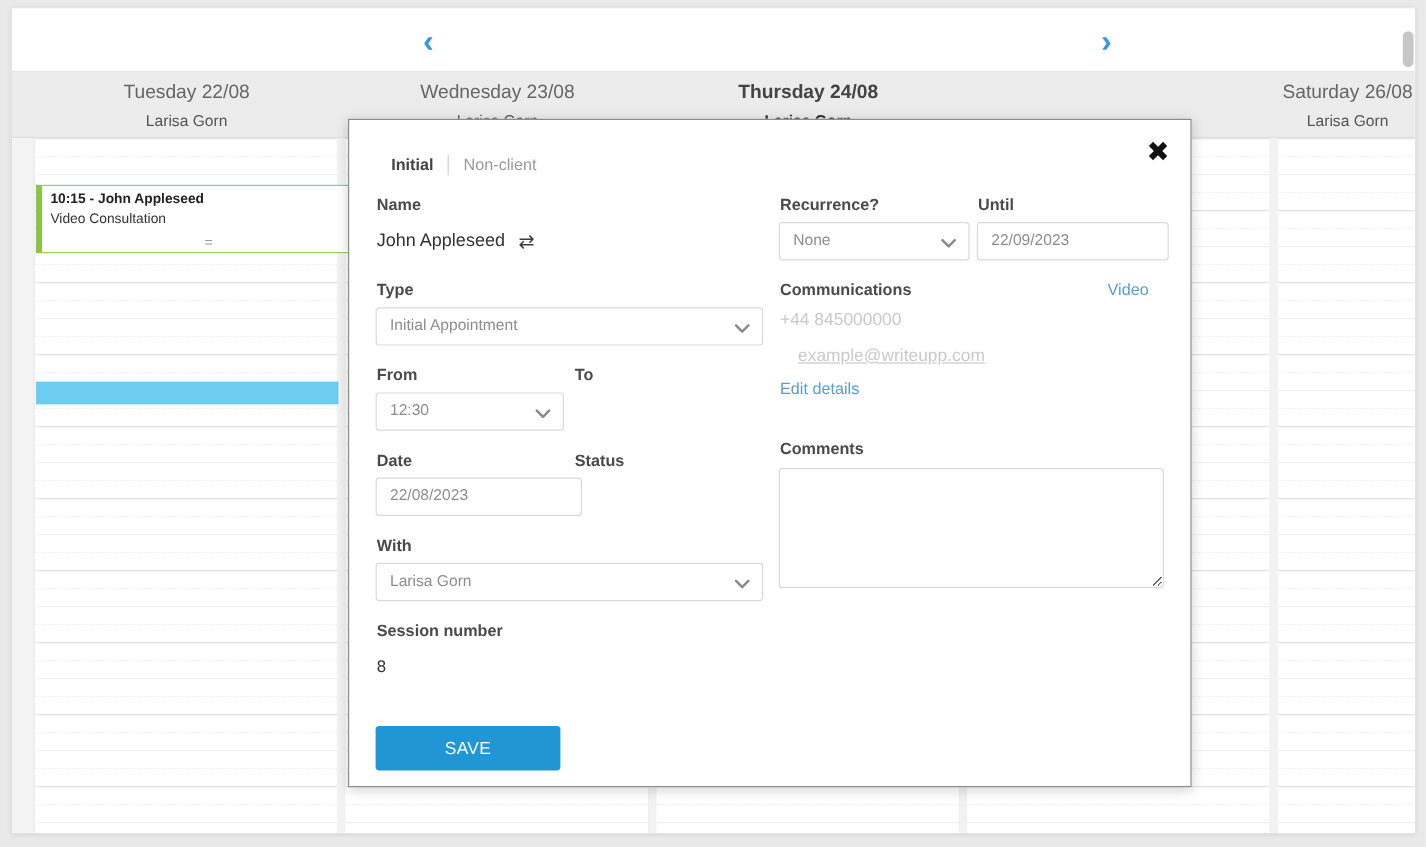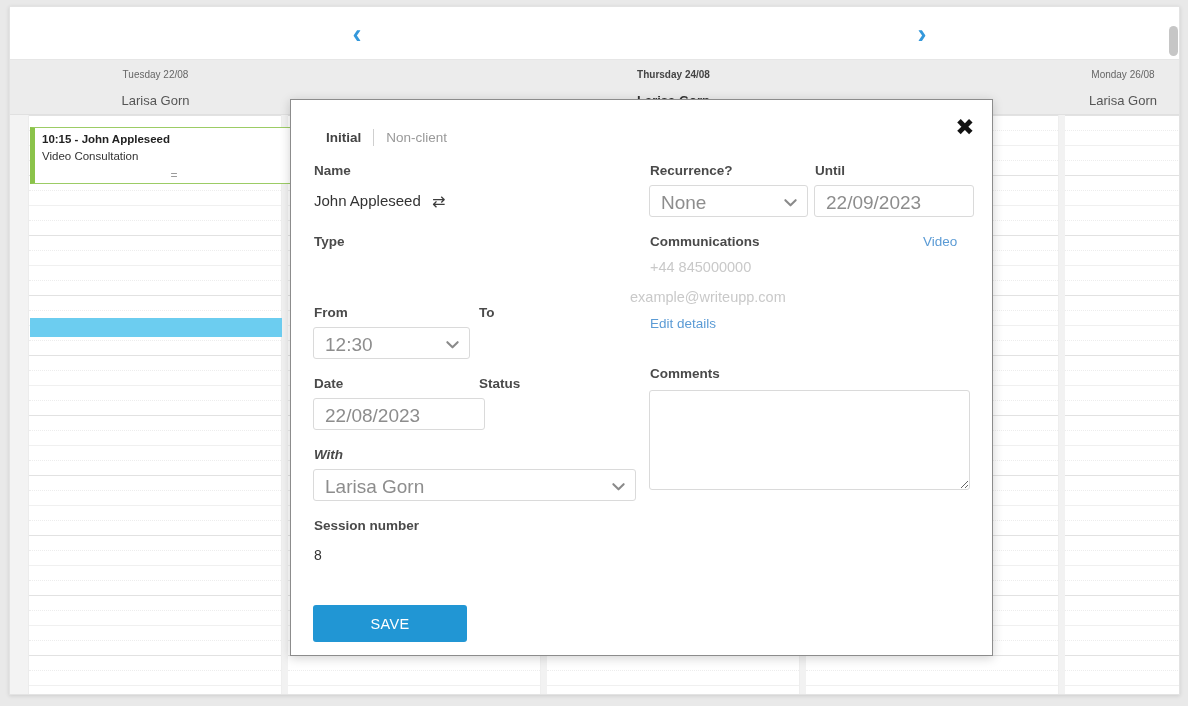--- a/index.html
+++ b/index.html
@@ -83,21 +83,21 @@
   .day-col-head {
     position: absolute;
     top: 0;
     height: 55px;
     text-align: center;
   }
   .day-col-head .dname {
     position: absolute;
     left: 0; top: 9px;
     width: 100%;
-    font-size: 10px;
+    font-size: 16px;
     color: #666;
   }
   .day-col-head .dname.today { font-weight: bold; color: #444; }
   .day-col-head .dperson {
     position: absolute;
     left: 0; top: 33px;
     width: 100%;
     font-size: 13px;
     color: #555;
   }
@@ -257,21 +257,21 @@
     position: absolute;
     height: 32px;
     background: #ffffff;
     border: 1px solid #dadada;
     border-radius: 3px;
     cursor: pointer;
   }
   .fld .ftext {
     position: absolute;
     left: 11px; top: 6px;
-    font-size: 19px;
+    font-size: 13px;
     color: #8d8d8d;
     white-space: nowrap;
   }
   .caret {
     position: absolute;
     right: 9px; top: 9px;
     width: 15px; height: 15px;
   }
   .caret svg { display: block; }
 
@@ -329,26 +329,30 @@
       <div class="nav-arrow nav-prev">‹</div>
       <div class="nav-arrow nav-next">›</div>
       <div class="scroll-thumb"></div>
     </div>
 
     <div class="day-band">
       <div class="day-col-head" style="left:19px;width:253px;">
         <div class="dname">Tuesday 22/08</div>
         <div class="dperson">Larisa Gorn</div>
       </div>
+      <div class="day-col-head" style="left:278px;width:253px;">
+        <div class="dname">Wednesday 23/08</div>
+        <div class="dperson">Larisa Gorn</div>
+      </div>
       <div class="day-col-head" style="left:537px;width:253px;">
         <div class="dname today">Thursday 24/08</div>
         <div class="dperson today">Larisa Gorn</div>
       </div>
       <div class="day-col-head" style="left:1055px;width:116px;">
-        <div class="dname">Monday 26/08</div>
+        <div class="dname">Saturday 26/08</div>
         <div class="dperson">Larisa Gorn</div>
       </div>
     </div>
 
     <div class="grid-body">
       <div class="gutter"></div>
 
       <div class="col first" style="left:19px;width:253px;">
         <div class="gridlines" id="gl-a">
             <div class="gl hour" style="top:0px;"></div>
@@ -566,21 +570,21 @@
             <div class="gl hour" style="top:480px;"></div>
             <div class="gl dot" style="top:495px;"></div>
             <div class="gl " style="top:510px;"></div>
             <div class="gl dot" style="top:525px;"></div>
             <div class="gl hour" style="top:540px;"></div>
             <div class="gl dot" style="top:555px;"></div>
             <div class="gl " style="top:570px;"></div>
           </div>
       </div>
 
-      <div class="appt" style="left:20px;top:12px;width:284px;height:57px;">
+      <div class="appt" style="left:20px;top:39px;width:284px;height:57px;">
         <div class="a-title">10:15 - John Appleseed</div>
         <div class="a-sub">Video Consultation</div>
         <div class="a-handle">=</div>
       </div>
 
       <div class="selection-block" style="left:20px;top:203px;width:252px;height:19px;"></div>
 
     </div>
 
     <div class="modal">
@@ -591,41 +595,49 @@
         <div class="tab active">Initial</div>
         <div class="tab-div"></div>
         <div class="tab inactive">Non-client</div>
       </div>
 
       <div class="lbl" style="left:23px;top:63px;">Name</div>
       <div class="plain" style="left:23px;top:92px;">John Appleseed</div>
       <div class="swap-icon" style="left:141px;top:92px;">⇄</div>
 
       <div class="lbl" style="left:23px;top:134px;">Type</div>
+      <div class="fld" style="left:22px;top:156px;width:323px;">
+        <div class="ftext">Initial Appointment</div>
+        <span class="caret">
+          <svg width="15" height="15" viewBox="0 0 16 16">
+              <path d="M2.5 5.5 L8 11 L13.5 5.5" fill="none" stroke="#8a8a8a" stroke-width="2.2" stroke-linecap="round" stroke-linejoin="round"></path>
+            </svg>
+        </span>
+      </div>
 
       <div class="lbl" style="left:23px;top:205px;">From</div>
       <div class="fld" style="left:22px;top:227px;width:157px;">
         <div class="ftext">12:30</div>
         <span class="caret">
           <svg width="15" height="15" viewBox="0 0 16 16">
               <path d="M2.5 5.5 L8 11 L13.5 5.5" fill="none" stroke="#8a8a8a" stroke-width="2.2" stroke-linecap="round" stroke-linejoin="round"></path>
             </svg>
         </span>
       </div>
 
       <div class="lbl" style="left:188px;top:205px;">To</div>
 
       <div class="lbl" style="left:23px;top:276px;">Date</div>
       <div class="fld" style="left:22px;top:298px;width:172px;">
         <div class="ftext">22/08/2023</div>
       </div>
 
       <div class="lbl" style="left:188px;top:276px;">Status</div>
 
-      <div class="lbl" style="left:23px;top:347px;font-style:italic;">With</div>
+      <div class="lbl" style="left:23px;top:347px;">With</div>
       <div class="fld" style="left:22px;top:369px;width:323px;">
         <div class="ftext">Larisa Gorn</div>
         <span class="caret">
           <svg width="15" height="15" viewBox="0 0 16 16">
               <path d="M2.5 5.5 L8 11 L13.5 5.5" fill="none" stroke="#8a8a8a" stroke-width="2.2" stroke-linecap="round" stroke-linejoin="round"></path>
             </svg>
         </span>
       </div>
 
       <div class="lbl" style="left:23px;top:418px;">Session number</div>
@@ -645,20 +657,20 @@
 
       <div class="lbl" style="left:524px;top:63px;">Until</div>
       <div class="fld" style="left:523px;top:85px;width:160px;">
         <div class="ftext">22/09/2023</div>
       </div>
 
       <div class="lbl" style="left:359px;top:134px;">Communications</div>
       <div class="link" style="left:632px;top:134px;">Video</div>
 
       <div class="muted" style="left:359px;top:159px;">+44 845000000</div>
-      <div class="muted" style="left:339px;top:189px;">example@writeupp.com</div>
+      <div class="muted" style="left:374px;top:189px;text-decoration:underline;">example@writeupp.com</div>
       <div class="link" style="left:359px;top:216px;">Edit details</div>
 
       <div class="lbl" style="left:359px;top:266px;">Comments</div>
       <textarea class="comments" style="left: 358px; top: 290px;" placeholder=""></textarea>
     </div>
   </div>
 </div>
 
 </body></html>

